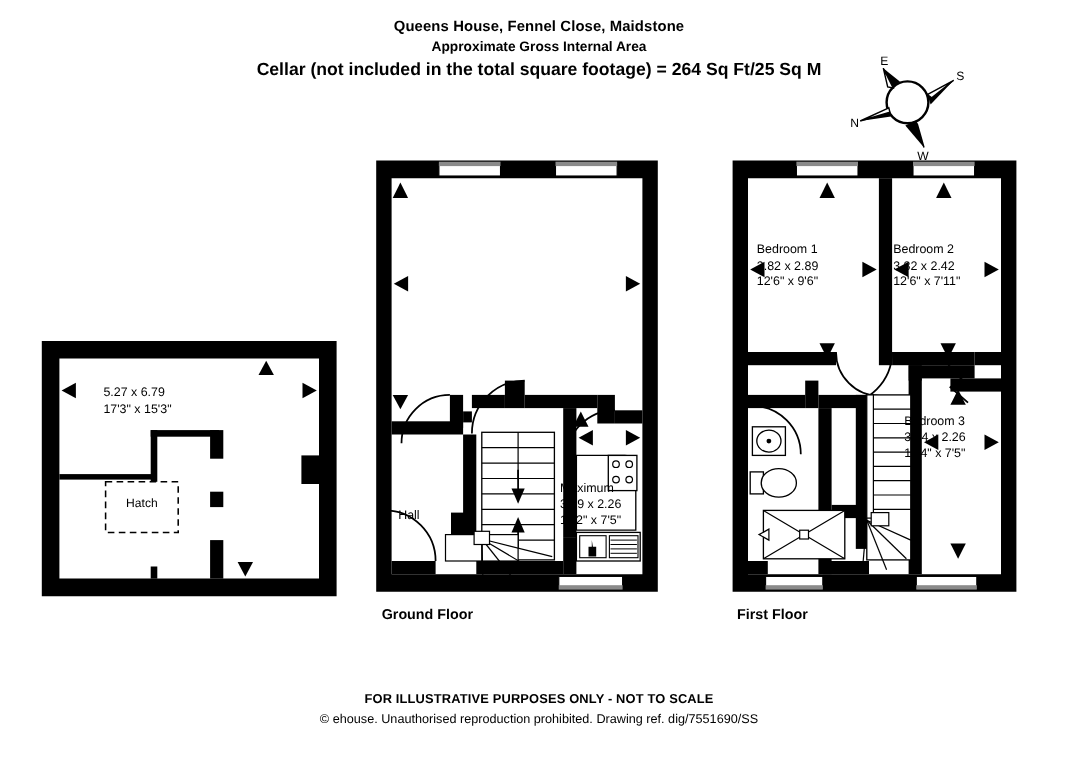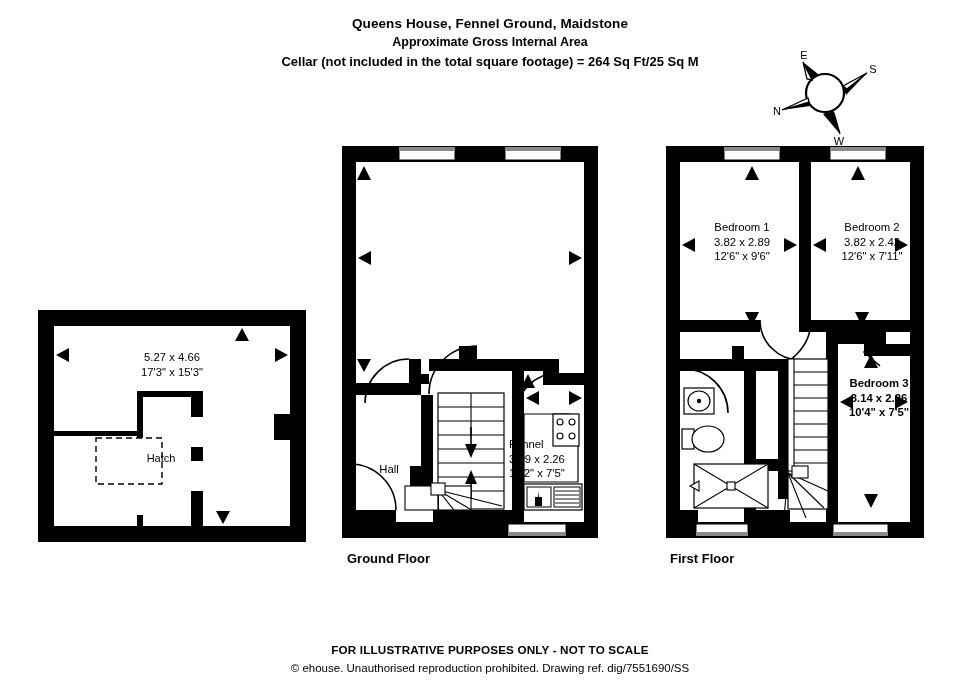--- a/index.html
+++ b/index.html
@@ -2,38 +2,38 @@
 <html><head>
 <meta charset="utf-8">
 <style>
   html,body{margin:0;padding:0;background:#fff;}
   body{width:980px;height:692px;position:relative;font-family:"Liberation Sans",sans-serif;color:#000;overflow:hidden;}
   .wrap{position:absolute;inset:0;}
   .hdr{position:absolute;left:0;right:0;top:14px;text-align:center;}
   .hdr .l1{font-size:13.5px;font-weight:bold;letter-spacing:.1px;line-height:1.42;}
   .hdr .l2{font-size:12.5px;font-weight:bold;line-height:1.5;}
   .hdr .l3{font-size:12.5px;font-weight:bold;line-height:1.5;}
-  .hdr .l4{font-size:13px;font-weight:bold;line-height:1.5;}
+  .hdr .l4{font-size:16px;font-weight:bold;line-height:1.5;}
   .compass{position:absolute;left:770px;top:48px;width:110px;height:90px;}
   .floorlabel{position:absolute;font-size:13px;font-weight:bold;}
-  .ftr{position:absolute;left:0;right:0;bottom:14px;text-align:center;}
+  .ftr{position:absolute;left:0;right:0;bottom:28px;text-align:center;}
   .ftr .f1{font-size:11.7px;font-weight:bold;letter-spacing:.15px;line-height:1.55;}
   .ftr .f2{font-size:11.5px;line-height:1.62;}
   .ftr .f3{font-size:11.5px;line-height:1.62;}
   .plan{position:absolute;}
-  .rmtxt{position:absolute;text-align:center;font-size:11.3px;line-height:1.30;white-space:nowrap;}
+  .rmtxt{position:absolute;font-size:11.3px;line-height:1.30;white-space:nowrap;}
   svg{display:block;overflow:visible;}
 </style>
 </head>
 <body>
 
 <div class="wrap">
 
   <div class="hdr">
-    <div class="l1">Queens House, Fennel Ground, Maidstone</div>
+    <div class="l1">Queens House, Fennel Close, Maidstone</div>
     <div class="l2">Approximate Gross Internal Area</div>
     <div class="l4">Cellar (not included in the total square footage) = 264 Sq Ft/25 Sq M</div>
   </div>
 
   <div class="compass">
     <svg width="110" height="90" viewBox="0 0 110 90">
       <circle cx="55" cy="45" r="19" fill="#fff" stroke="#000" stroke-width="2.2"></circle>
 
       <polygon points="42,32 33,14 48,26" fill="#000"></polygon>
       <polygon points="42,32 33,14 37,31" fill="#fff" stroke="#000" stroke-width="1.3"></polygon>
@@ -70,24 +70,24 @@
       <rect x="99" y="205" width="6" height="11" fill="#000"></rect>
 
       <polygon points="18,45 31,38 31,52" fill="#000"></polygon>
       <polygon points="250,45 237,38 237,52" fill="#000"></polygon>
       <polygon points="204,18 197,31 211,31" fill="#000"></polygon>
       <polygon points="185,214 178,201 192,201" fill="#000"></polygon>
 
       <rect x="58" y="128" width="66" height="46" fill="#fff" stroke="#000" stroke-width="1.4" stroke-dasharray="6,4"></rect>
     </svg>
     <div class="rmtxt" style="left:56px;top:40px;width:156px;">
-      <div>5.27 x 4.66</div>
+      <div>5.27 x 6.79</div>
       <div>17'3" x 15'3"</div>
     </div>
-    <div style="position:absolute;left:60px;top:142px;width:62px;text-align:center;font-size:11px;margin-left:32px;">Hatch</div>
+    <div style="position:absolute;left:60px;top:142px;width:62px;text-align:center;font-size:11px;">Hatch</div>
   </div>
   <div class="floorlabel" style="left:40px;top:526px;">Cellar</div>
 
   <div class="plan" style="left:342px;top:146px;">
     <svg width="256" height="392" viewBox="0 0 256 392">
 
       <path d="M0,0 H256 V392 H0 Z M14,16 H242 V376 H14 Z" fill="#000" fill-rule="evenodd"></path>
 
       <rect x="57" y="2" width="56" height="12" fill="#fff" stroke="#000" stroke-width="1"></rect>
       <rect x="57" y="1" width="56" height="4" fill="#8a8a8a"></rect>
@@ -182,21 +182,21 @@
       <g stroke="#000" stroke-width=".9">
         <line x1="213" y1="345" x2="237" y2="345"></line>
         <line x1="213" y1="349" x2="237" y2="349"></line>
         <line x1="213" y1="353" x2="237" y2="353"></line>
         <line x1="213" y1="357" x2="237" y2="357"></line>
       </g>
     </svg>
 
     <div class="rmtxt" style="left:20px;top:288px;width:54px;margin-top:28px;">Hall</div>
     <div class="rmtxt" style="left:167px;top:291px;width:66px;text-align:left;">
-      <div>Fennel</div>
+      <div>Maximum</div>
       <div>3.09 x 2.26</div>
       <div>10'2" x 7'5"</div>
     </div>
   </div>
   <div class="floorlabel" style="left:347px;top:551px;">Ground Floor</div>
 
   <div class="plan" style="left:666px;top:146px;">
     <svg width="258" height="392" viewBox="0 0 258 392">
 
       <path d="M0,0 H258 V392 H0 Z M14,16 H244 V376 H14 Z" fill="#000" fill-rule="evenodd"></path>
@@ -291,21 +291,21 @@
     <div class="rmtxt" style="left:22px;top:74px;width:108px;">
       <div>Bedroom 1</div>
       <div>3.82 x 2.89</div>
       <div>12'6" x 9'6"</div>
     </div>
     <div class="rmtxt" style="left:146px;top:74px;width:120px;">
       <div>Bedroom 2</div>
       <div>3.82 x 2.42</div>
       <div>12'6" x 7'11"</div>
     </div>
-    <div class="rmtxt" style="left:172px;top:230px;width:82px;font-weight:bold;">
+    <div class="rmtxt" style="left:156px;top:230px;width:82px;">
       <div>Bedroom 3</div>
       <div>3.14 x 2.26</div>
       <div>10'4" x 7'5"</div>
     </div>
   </div>
   <div class="floorlabel" style="left:670px;top:551px;">First Floor</div>
 
   <div class="ftr">
     <div class="f1">FOR ILLUSTRATIVE PURPOSES ONLY - NOT TO SCALE</div>
     <div class="f3">© ehouse. Unauthorised reproduction prohibited. Drawing ref. dig/7551690/SS</div>

